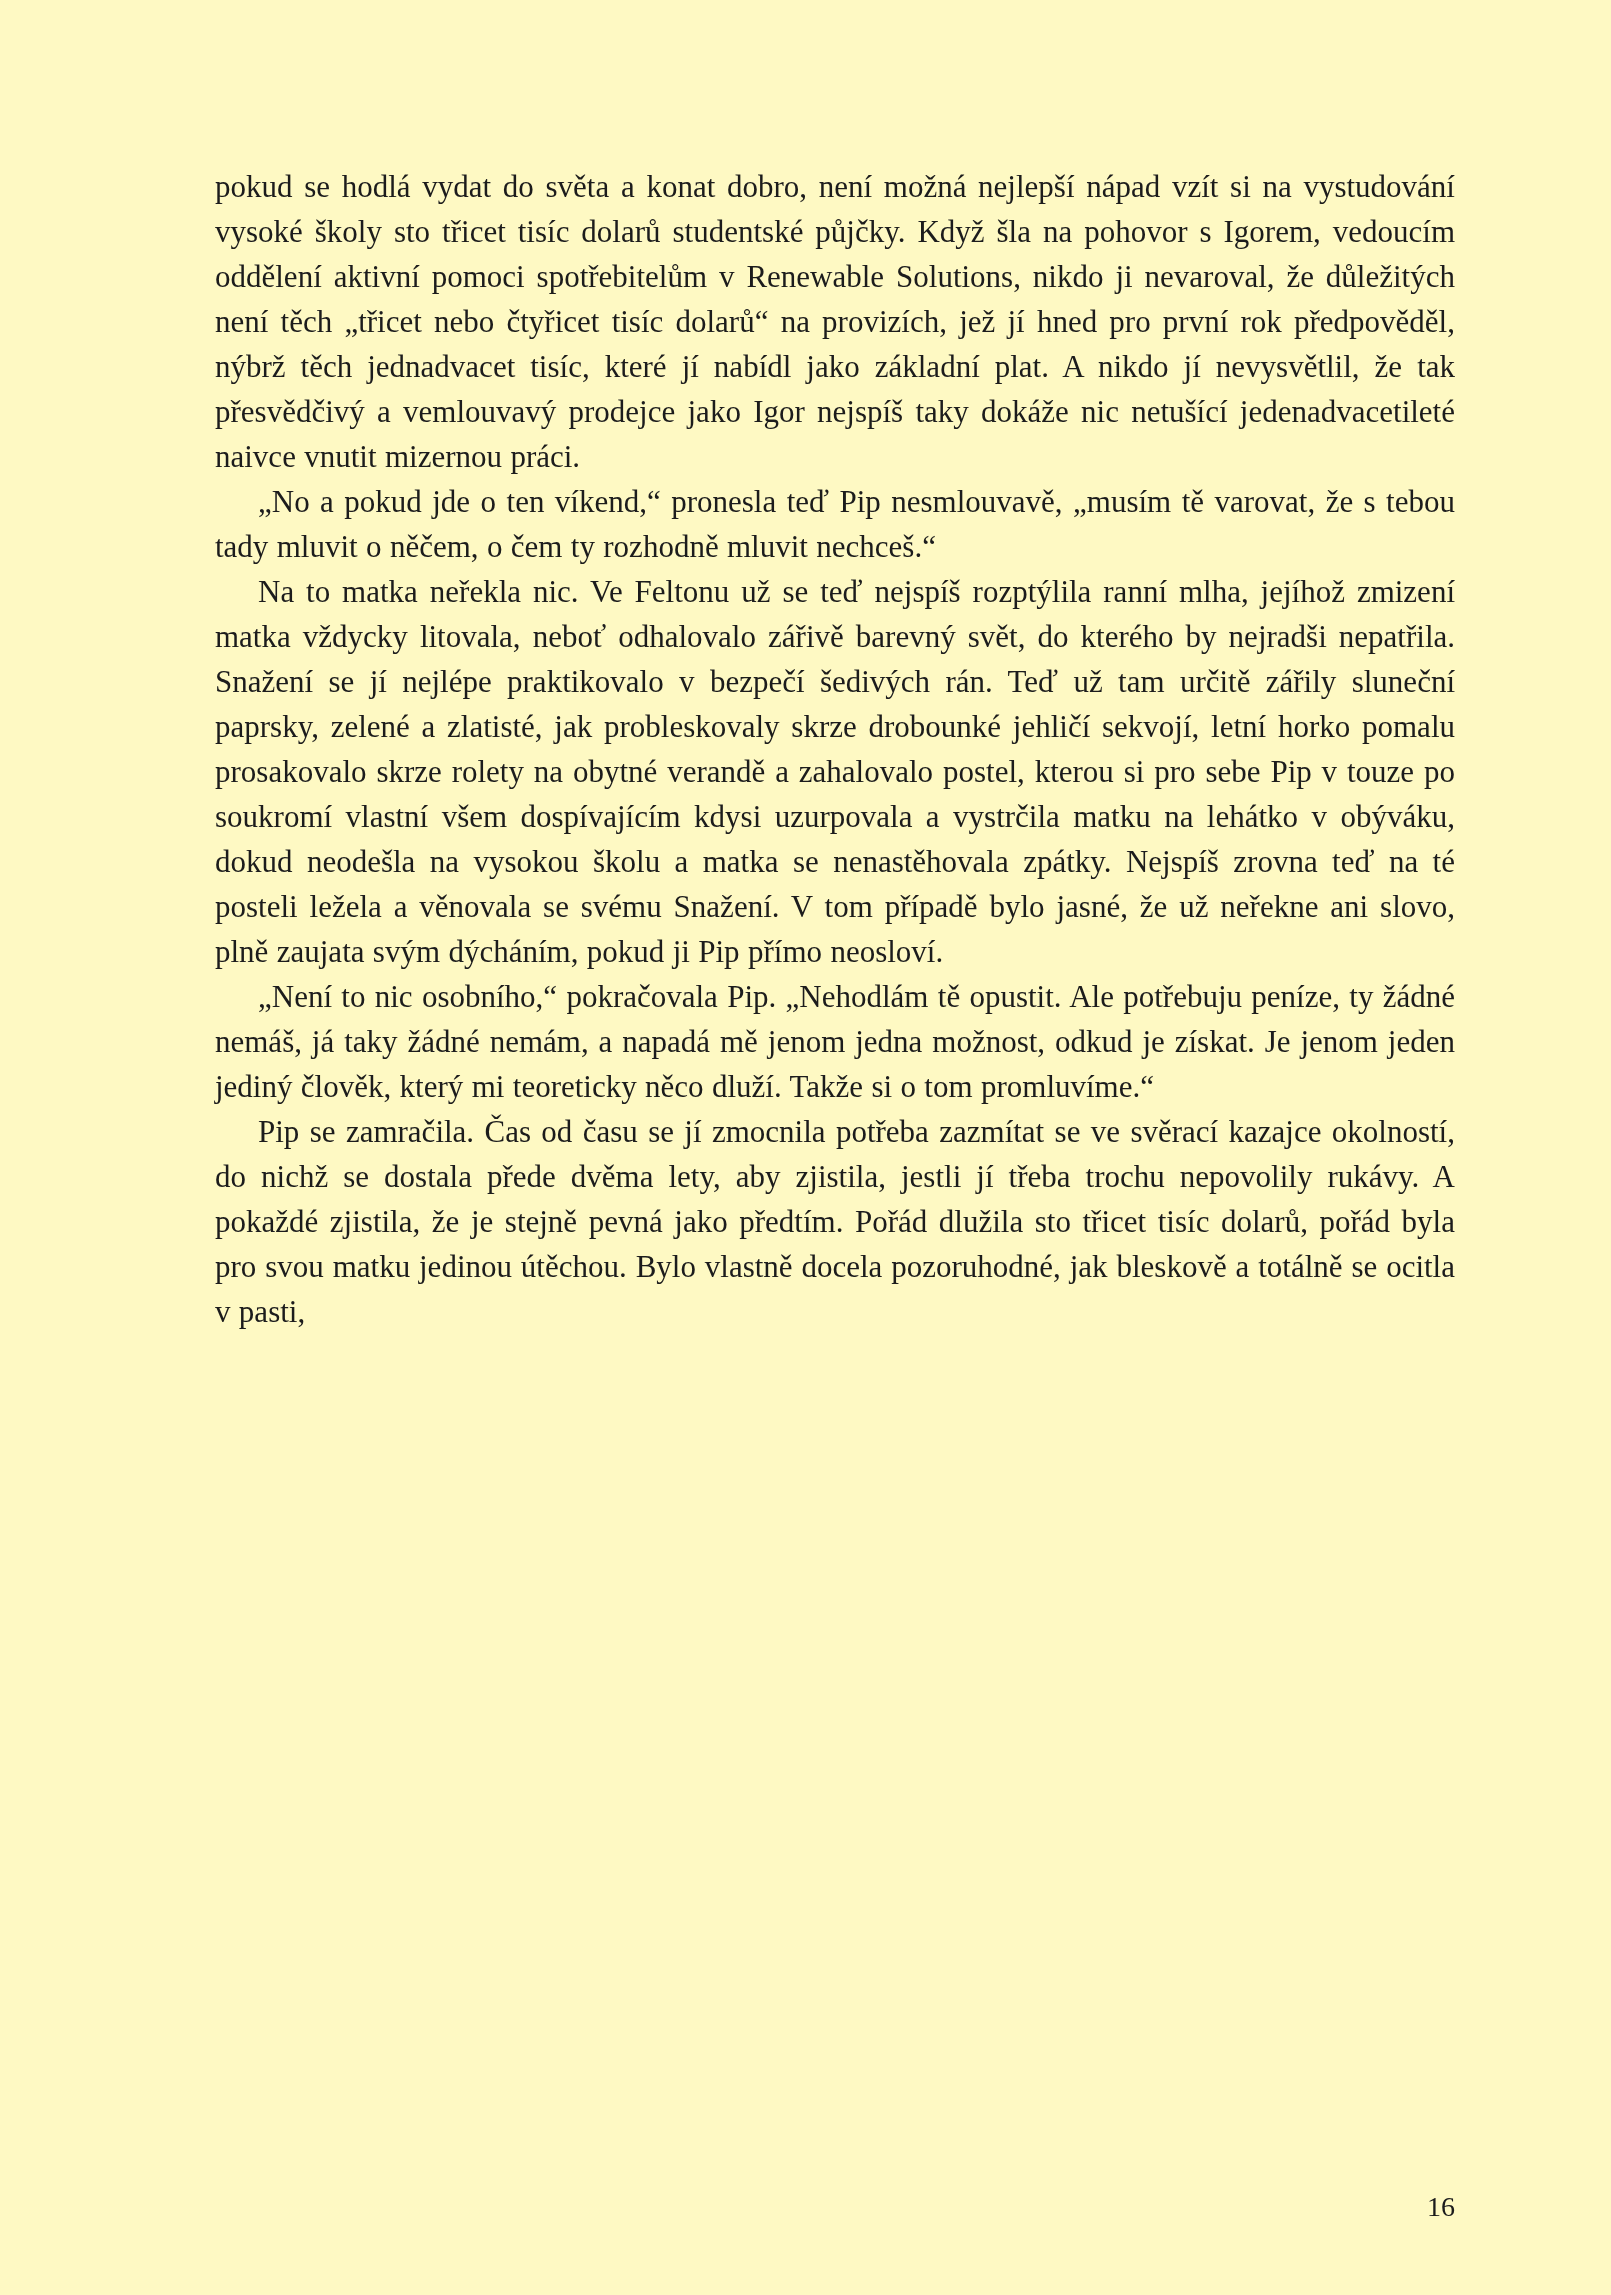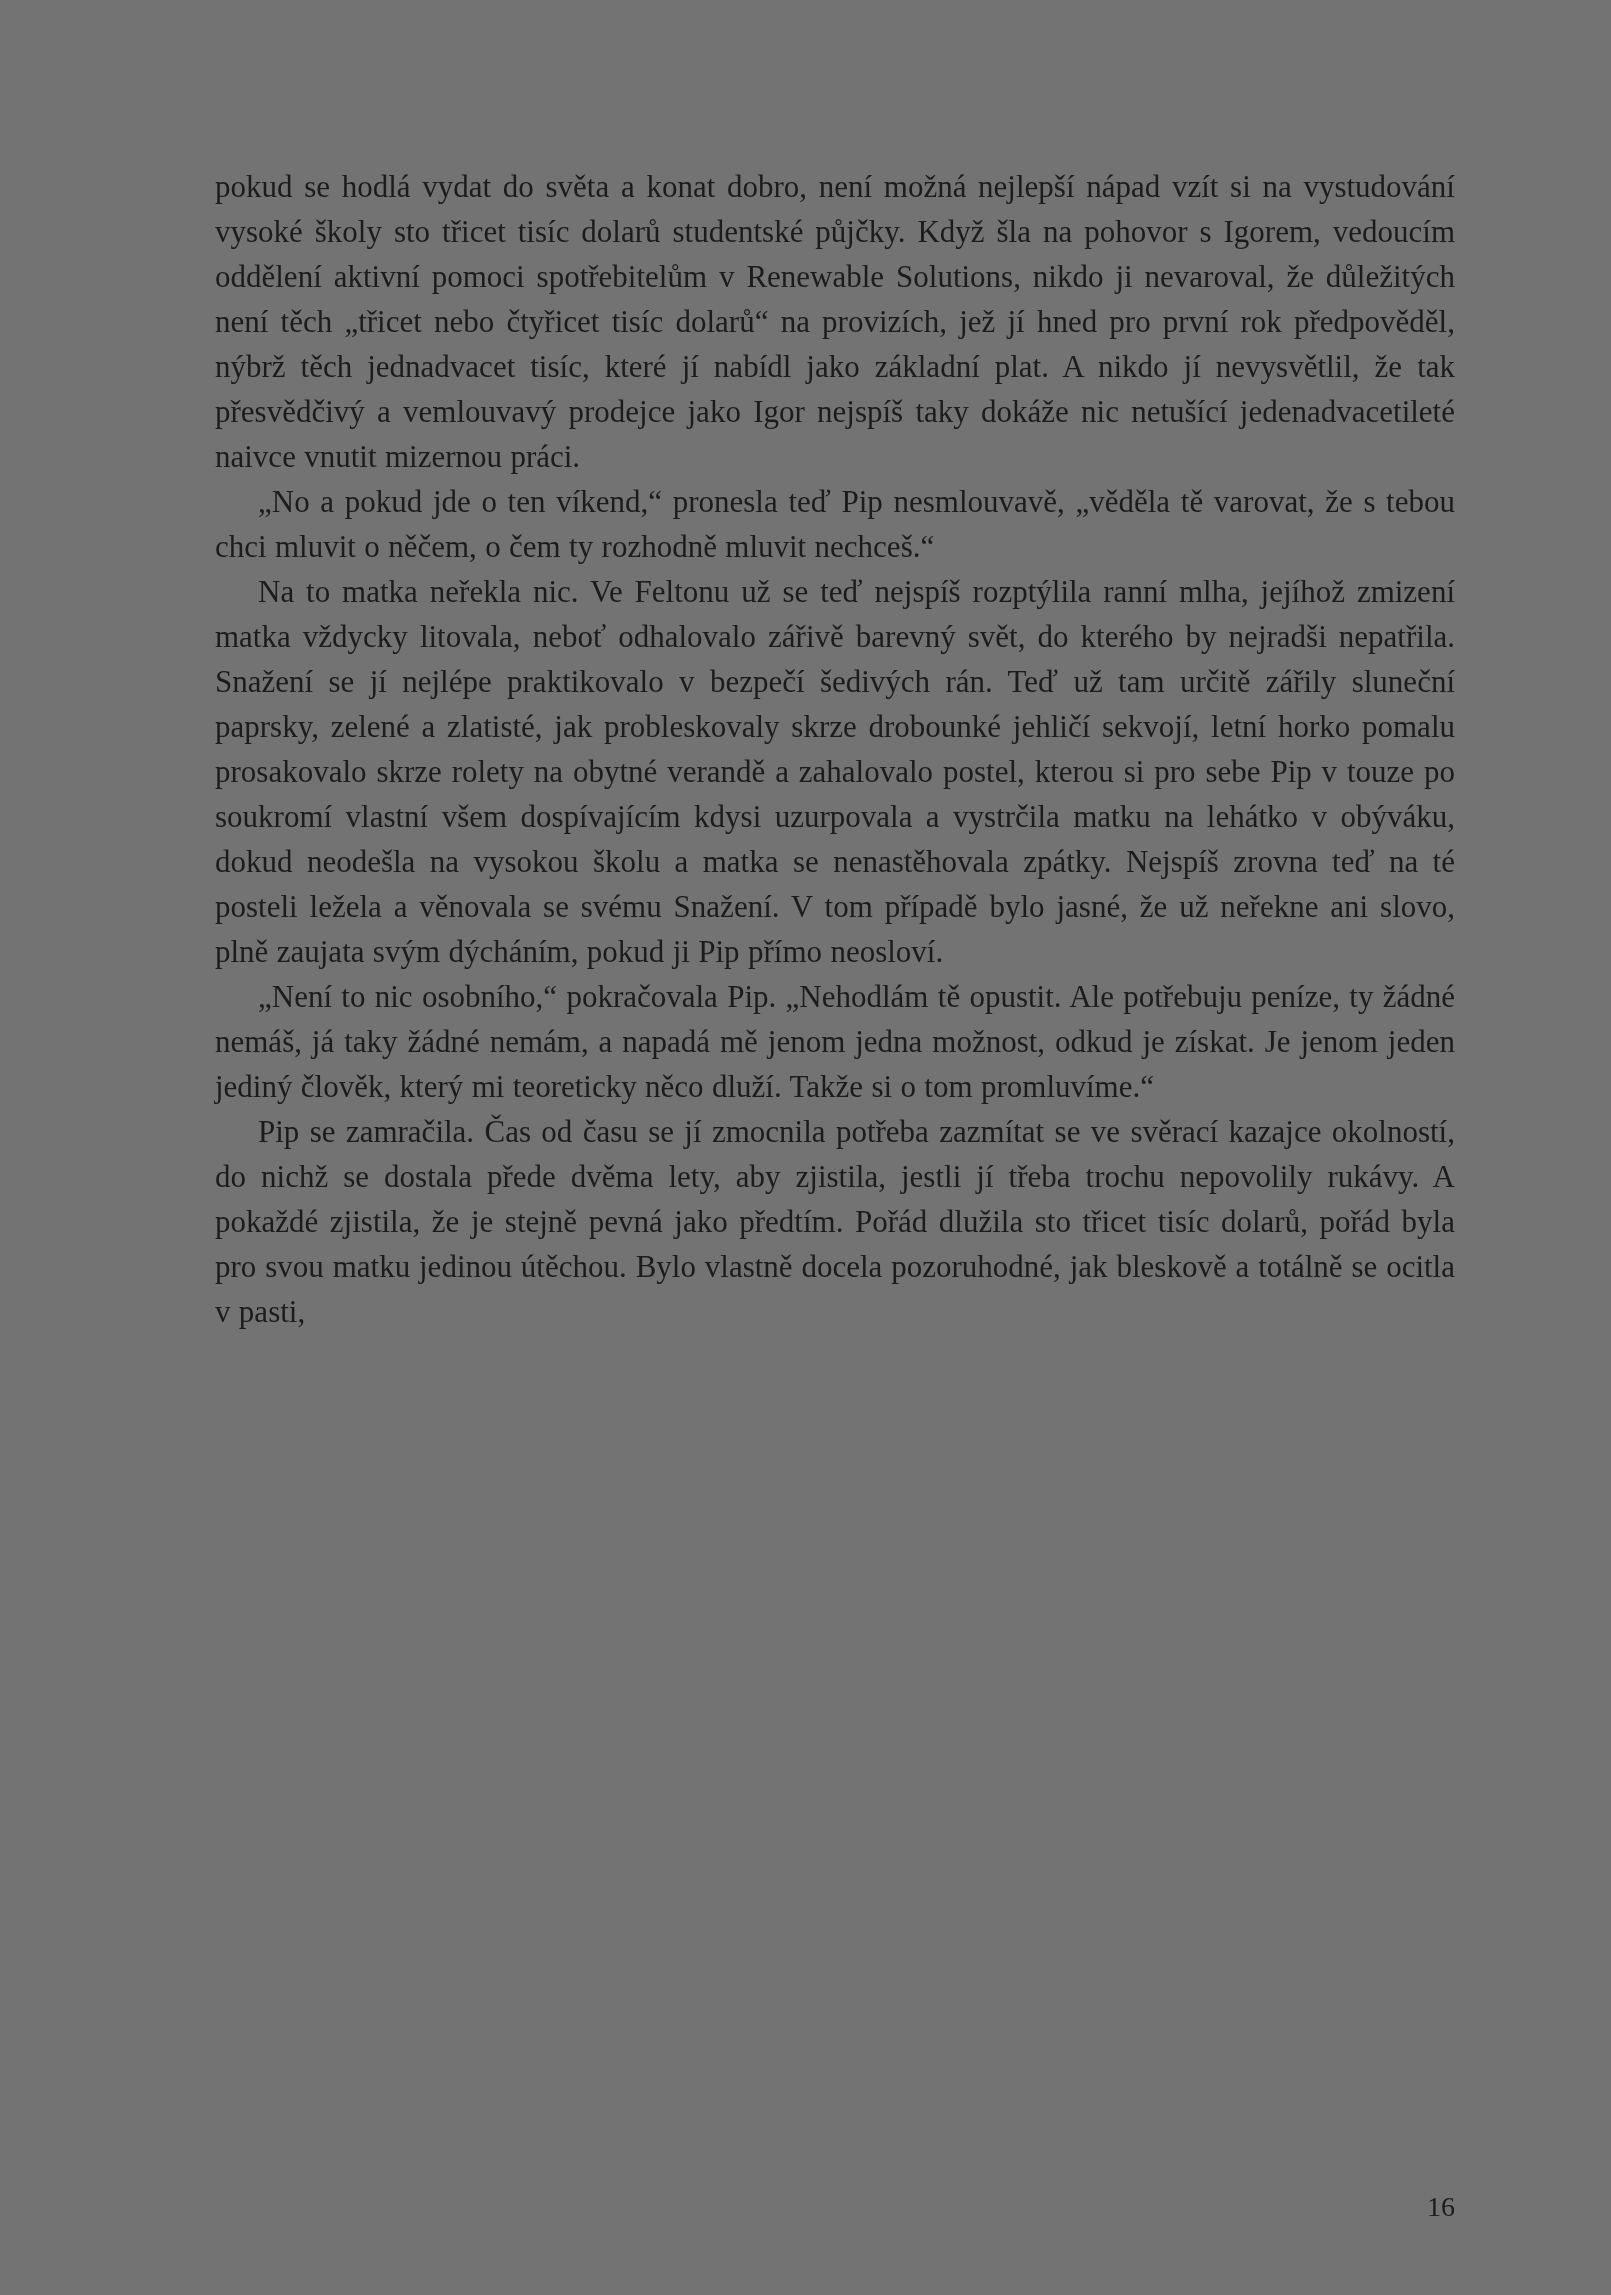--- a/index.html
+++ b/index.html
@@ -7,21 +7,21 @@
   html, body {
     width: 1612px;
     height: 2295px;
     background: #e8e8e8;
   }
 
   .page {
     position: relative;
     width: 1612px;
     height: 2295px;
-    background: #737373;
+    background: #fef9c3;
     color: #1c1c1c;
     font-family: "Liberation Serif", "DejaVu Serif", serif;
     overflow: hidden;
   }
 
   .text-block {
     position: absolute;
     top: 164px;
     left: 215px;
     width: 1240px;
@@ -52,21 +52,21 @@
     color: #1c1c1c;
   }
 </style>
 </head>
 <body>
 
 <div class="page">
 
   <div class="text-block">
     <p>pokud se hodlá vydat do světa a konat dobro, není možná nejlepší nápad vzít si na vystudování vysoké školy sto třicet tisíc dolarů studentské půjčky. Když šla na pohovor s Igorem, vedoucím oddělení aktivní pomoci spotřebitelům v Renewable Solutions, nikdo ji nevaroval, že důležitých není těch „třicet nebo čtyřicet tisíc dolarů“ na provizích, jež jí hned pro první rok předpověděl, nýbrž těch jednadvacet tisíc, které jí nabídl jako základní plat. A nikdo jí nevysvětlil, že tak přesvědčivý a vemlouvavý prodejce jako Igor nejspíš taky dokáže nic netušící jedenadvacetileté naivce vnutit mizernou práci.</p>
-    <p class="indent">„No a pokud jde o ten víkend,“ pronesla teď Pip nesmlouvavě, „věděla tě varovat, že s tebou chci mluvit o něčem, o čem ty rozhodně mluvit nechceš.“</p>
+    <p class="indent">„No a pokud jde o ten víkend,“ pronesla teď Pip nesmlouvavě, „musím tě varovat, že s tebou tady mluvit o něčem, o čem ty rozhodně mluvit nechceš.“</p>
     <p class="indent">Na to matka neřekla nic. Ve Feltonu už se teď nejspíš rozptýlila ranní mlha, jejíhož zmizení matka vždycky litovala, neboť odhalovalo zářivě barevný svět, do kterého by nejradši nepatřila. Snažení se jí nejlépe praktikovalo v bezpečí šedivých rán. Teď už tam určitě zářily sluneční paprsky, zelené a zlatisté, jak probleskovaly skrze drobounké jehličí sekvojí, letní horko pomalu prosakovalo skrze rolety na obytné verandě a zahalovalo postel, kterou si pro sebe Pip v touze po soukromí vlastní všem dospívajícím kdysi uzurpovala a vystrčila matku na lehátko v obýváku, dokud neodešla na vysokou školu a matka se nenastěhovala zpátky. Nejspíš zrovna teď na té posteli ležela a věnovala se svému Snažení. V tom případě bylo jasné, že už neřekne ani slovo, plně zaujata svým dýcháním, pokud ji Pip přímo neosloví.</p>
     <p class="indent">„Není to nic osobního,“ pokračovala Pip. „Nehodlám tě opustit. Ale potřebuju peníze, ty žádné nemáš, já taky žádné nemám, a napadá mě jenom jedna možnost, odkud je získat. Je jenom jeden jediný člověk, který mi teoreticky něco dluží. Takže si o tom promluvíme.“</p>
     <p class="indent">Pip se zamračila. Čas od času se jí zmocnila potřeba zazmítat se ve svěrací kazajce okolností, do nichž se dostala přede dvěma lety, aby zjistila, jestli jí třeba trochu nepovolily rukávy. A pokaždé zjistila, že je stejně pevná jako předtím. Pořád dlužila sto třicet tisíc dolarů, pořád byla pro svou matku jedinou útěchou. Bylo vlastně docela pozoruhodné, jak bleskově a totálně se ocitla v pasti,</p>
   </div>
 
   <div class="page-number">16</div>
 
 </div>
 
 

